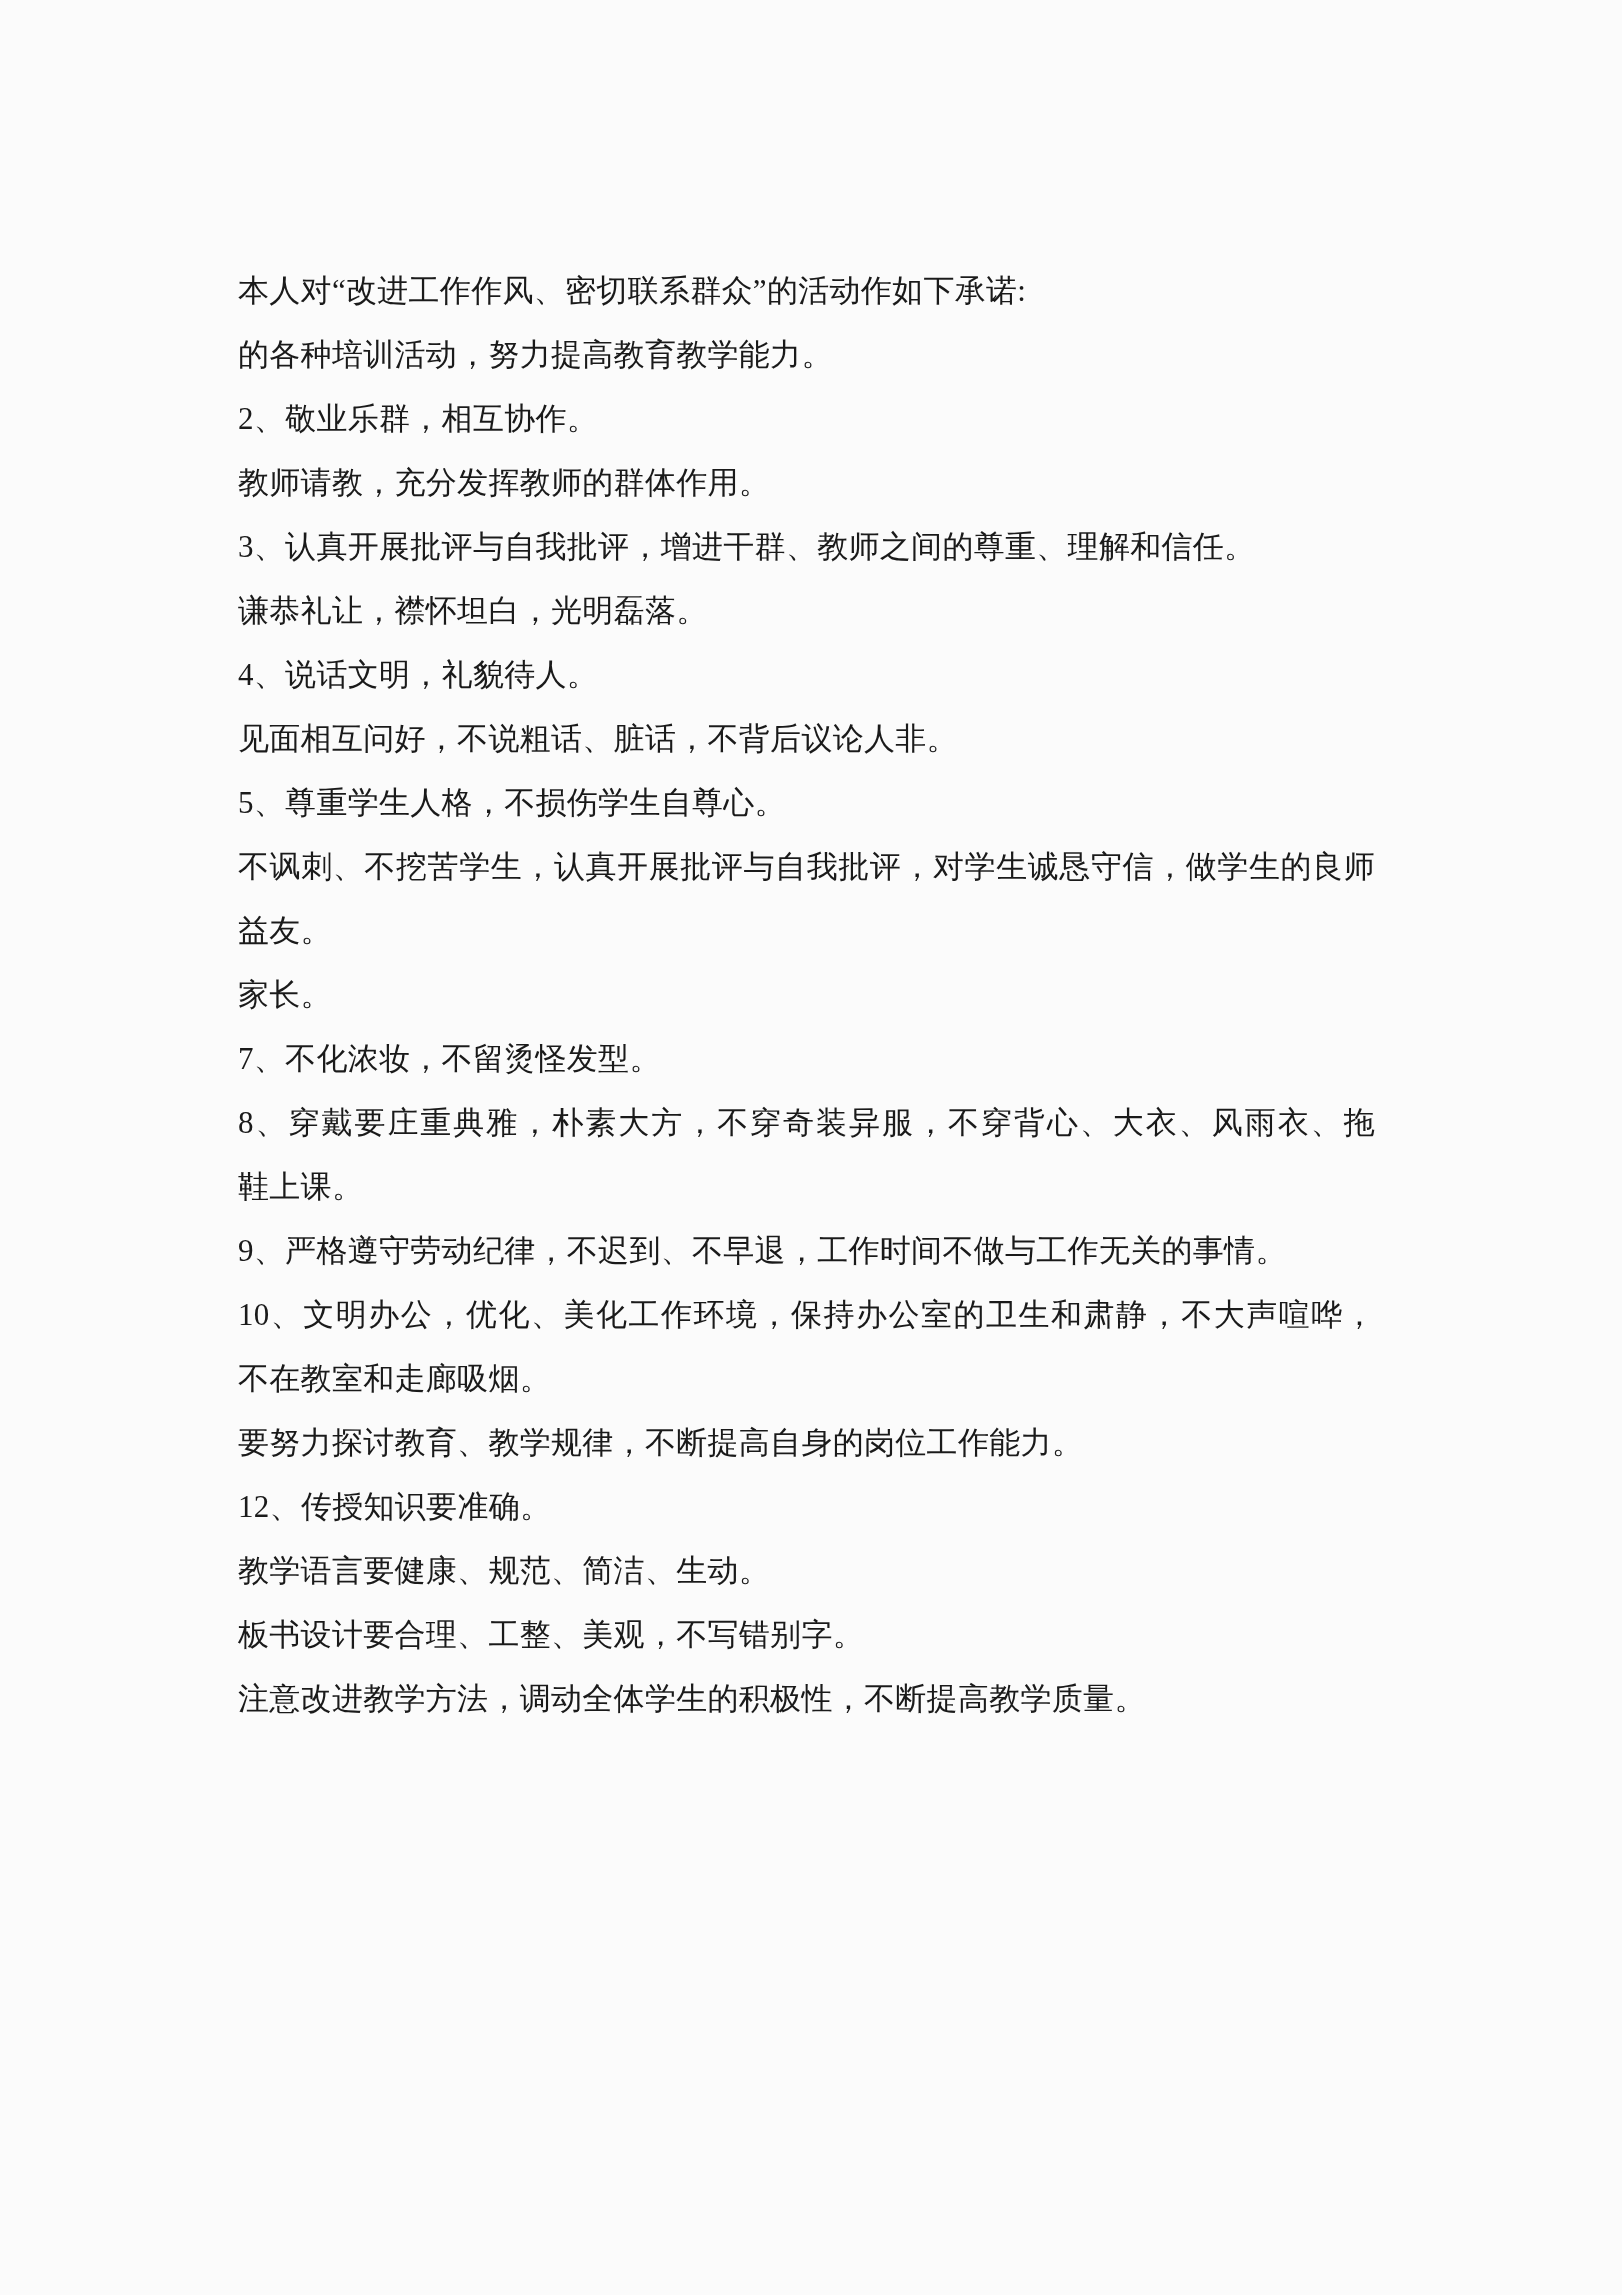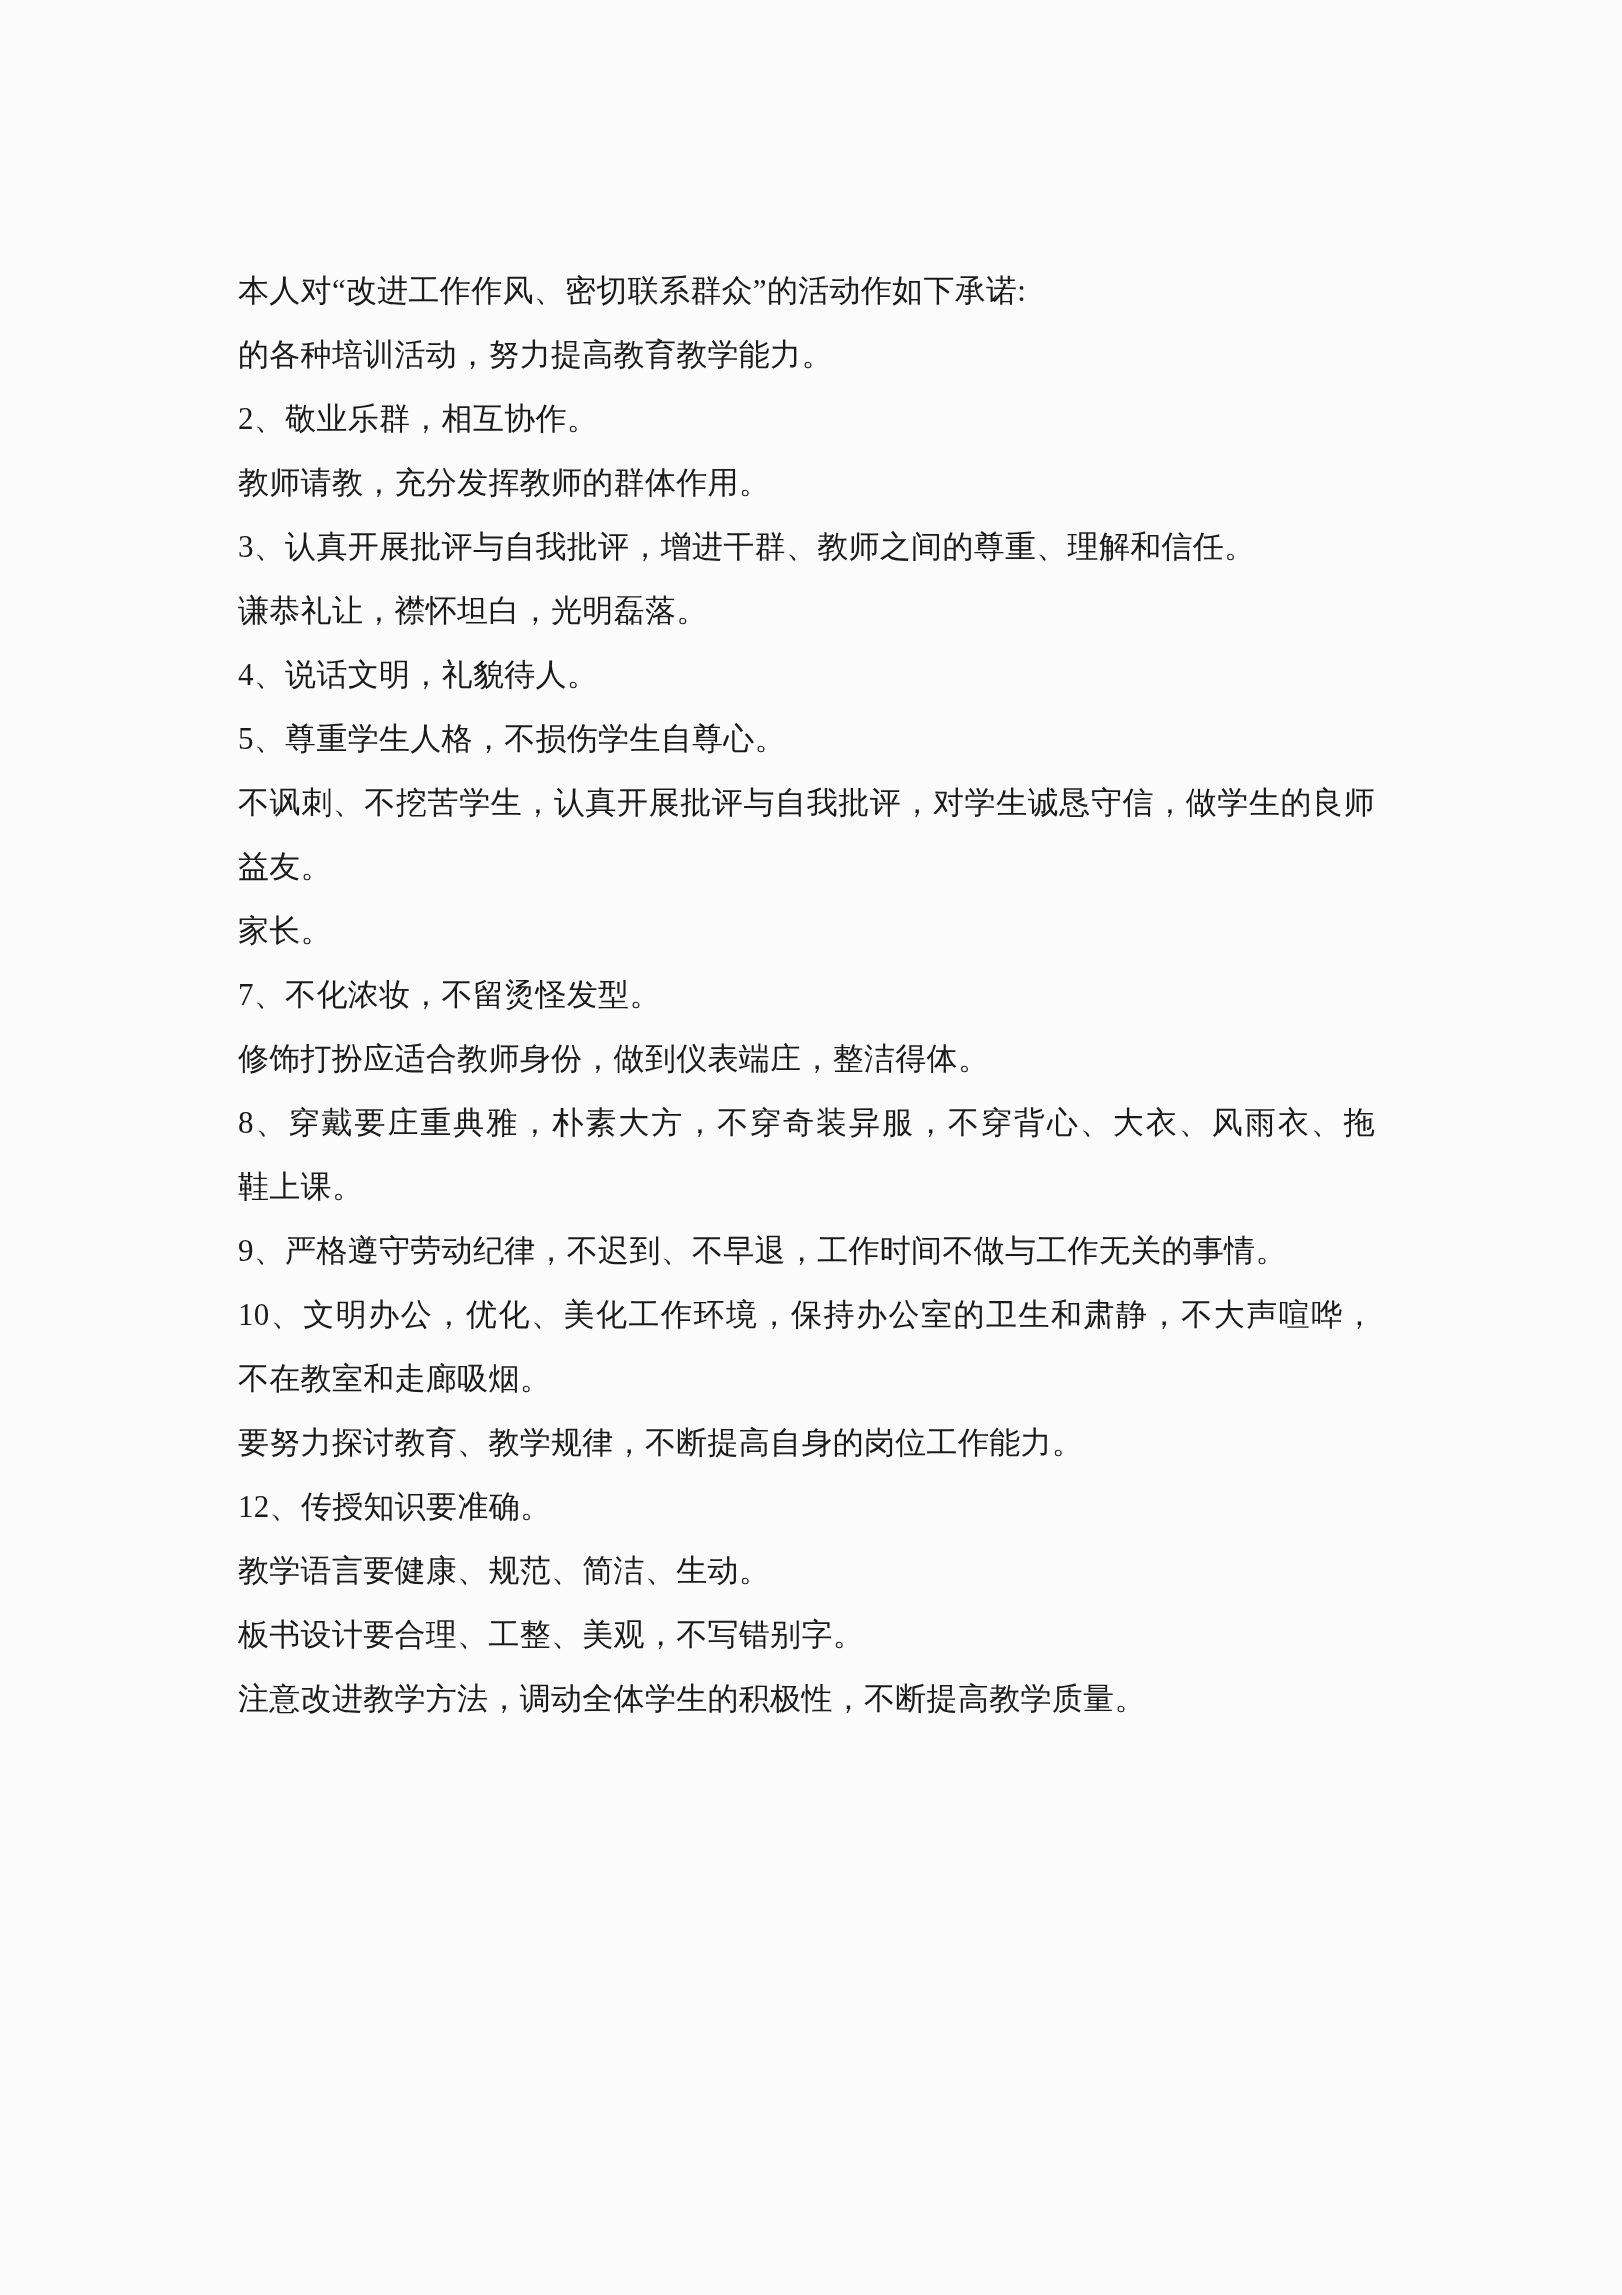--- a/index.html
+++ b/index.html
@@ -45,26 +45,26 @@
 
 <div class="page">
   <div class="content">
       <div class="line">本人对“改进工作作风、密切联系群众”的活动作如下承诺:</div>
       <div class="line">的各种培训活动，努力提高教育教学能力。</div>
       <div class="line">2、敬业乐群，相互协作。</div>
       <div class="line">教师请教，充分发挥教师的群体作用。</div>
       <div class="line">3、认真开展批评与自我批评，增进干群、教师之间的尊重、理解和信任。</div>
       <div class="line">谦恭礼让，襟怀坦白，光明磊落。</div>
       <div class="line">4、说话文明，礼貌待人。</div>
+      <div class="line">见面相互问好，不说粗话、脏话，不背后议论人非。</div>
       <div class="line">5、尊重学生人格，不损伤学生自尊心。</div>
       <div class="line just">不讽刺、不挖苦学生，认真开展批评与自我批评，对学生诚恳守信，做学生的良师</div>
       <div class="line">益友。</div>
       <div class="line">家长。</div>
       <div class="line">7、不化浓妆，不留烫怪发型。</div>
-      <div class="line">修饰打扮应适合教师身份，做到仪表端庄，整洁得体。</div>
       <div class="line just">8、穿戴要庄重典雅，朴素大方，不穿奇装异服，不穿背心、大衣、风雨衣、拖</div>
       <div class="line">鞋上课。</div>
       <div class="line">9、严格遵守劳动纪律，不迟到、不早退，工作时间不做与工作无关的事情。</div>
       <div class="line just">10、文明办公，优化、美化工作环境，保持办公室的卫生和肃静，不大声喧哗，</div>
       <div class="line">不在教室和走廊吸烟。</div>
       <div class="line">要努力探讨教育、教学规律，不断提高自身的岗位工作能力。</div>
       <div class="line">12、传授知识要准确。</div>
       <div class="line">教学语言要健康、规范、简洁、生动。</div>
       <div class="line">板书设计要合理、工整、美观，不写错别字。</div>
       <div class="line">注意改进教学方法，调动全体学生的积极性，不断提高教学质量。</div>

